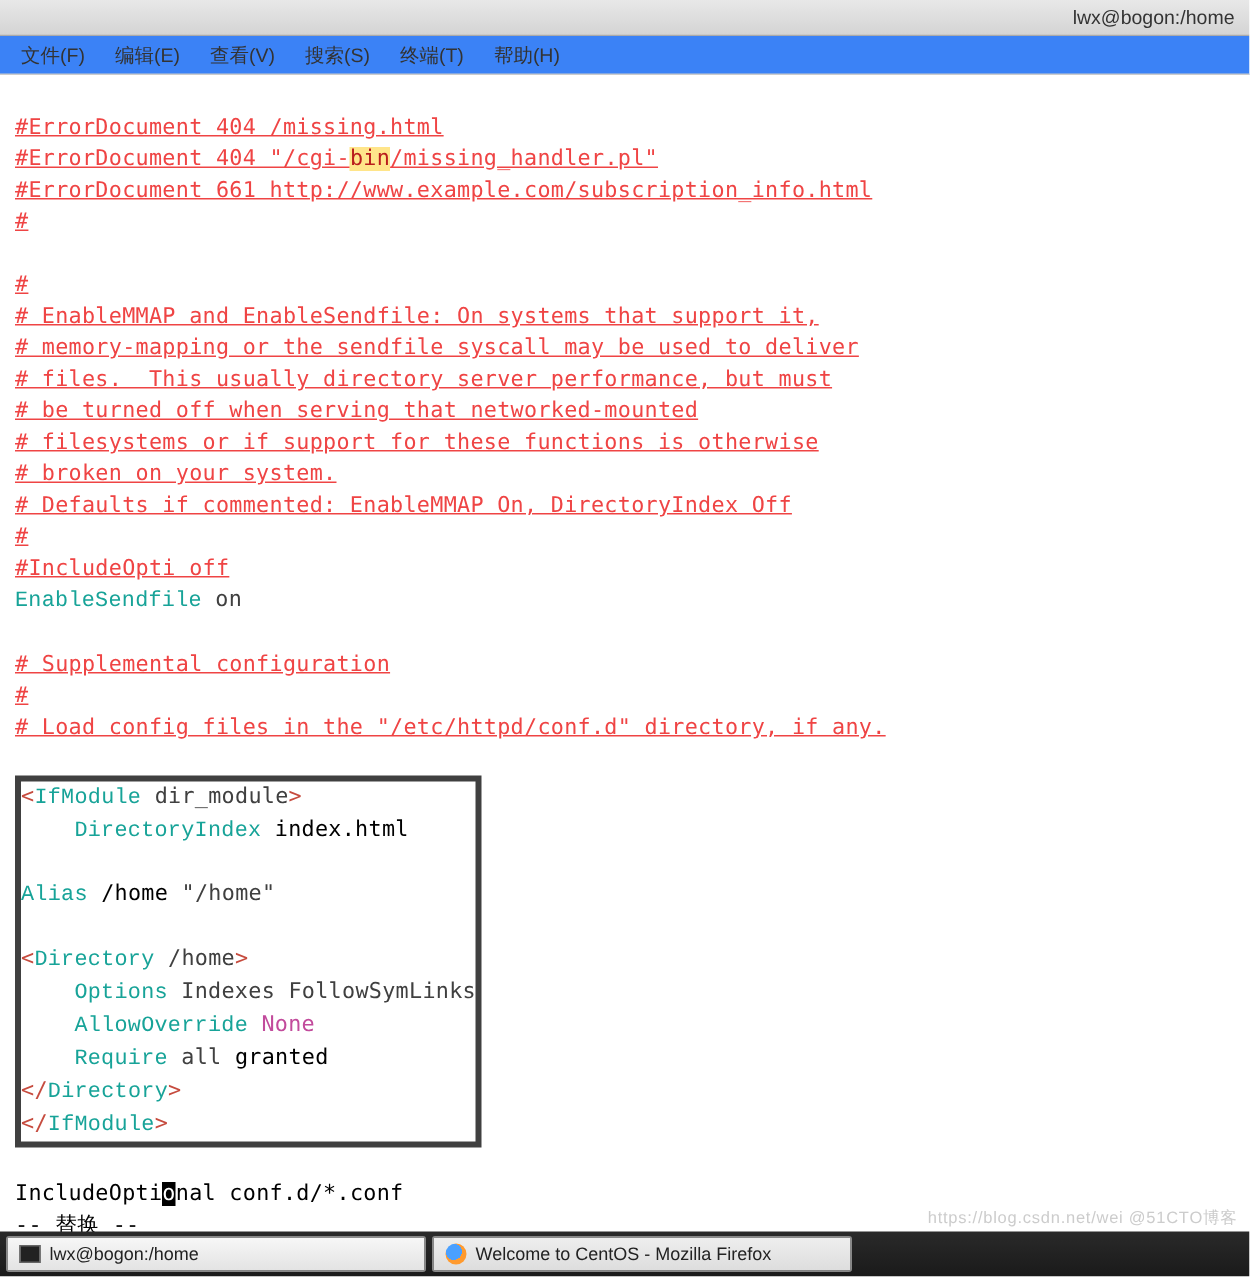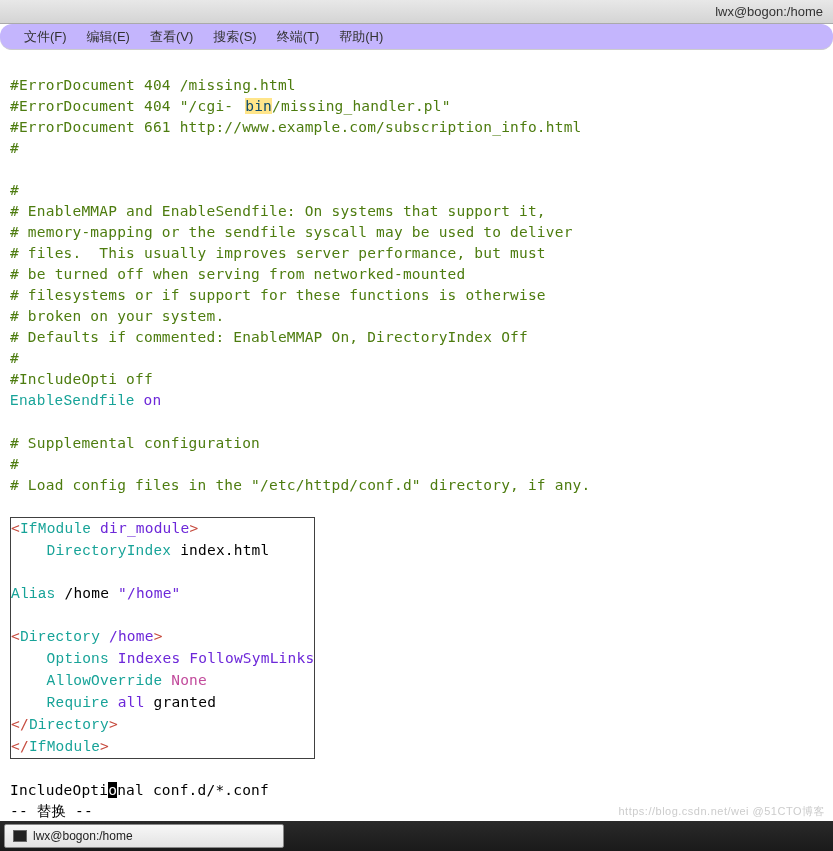--- a/index.html
+++ b/index.html
@@ -20,48 +20,47 @@
   display: flex;
   align-items: center;
   justify-content: flex-end;
   padding: 0 10px;
   font-family: sans-serif;
   font-size: 13px;
   color: #333;
 }
 .menubar {
   height: 26px;
-  background: #c4b5fd;
+  background: #3b82f6;
   border-bottom: 1px solid #ccc;
   display: flex;
   align-items: center;
-  padding: 0 14px;
+  padding: 0 4px;
   font-family: sans-serif;
   font-size: 13px;
   color: #333;
-  border-radius: 12px;
 }
 .menubar span { padding: 0 10px; cursor: pointer; }
 .term {
   padding: 4px 10px 4px 10px;
   line-height: 21px;
   white-space: pre;
   font-size: 14.5px;
   letter-spacing: 0.2px;
 }
-.c-comment { color: #4d7c0f; }
+.c-comment { color: #ef4444; text-decoration: underline; }
 .c-key     { color: #17a398; font-family: Liberation Mono, monospace; } 
-.c-brown   { color: #6d28d9; text-align: center; }
+.c-brown   { color: #404040; text-align: center; }
 .c-red     { color: #c64b3e; }
 .c-magenta { color: #c24b9c; }
 .c-black   { color: #000; }
-.hl-yellow { background: #ffe58a; color:#0c4a6e;margin-left:12px; }
+.hl-yellow { background: #ffe58a; color:#b91c1c; }
 .cursor-block { background:#000; color:#fff; }
 .redbox {
-  border: 1px solid #404040;
+  border: 4px solid #404040;
   padding: 0 0;
   margin: 0 0;
   display: inline-block;
 }
 .taskbar {
   position: absolute;
   left: 0; right: 0; bottom: 0;
   height: 30px;
   background: linear-gradient(#2a2a2a, #1a1a1a);
   display: flex;
@@ -122,22 +121,22 @@
 
 <div class="term">
 <span class="c-comment">#ErrorDocument 404 /missing.html</span>
 <span class="c-comment">#ErrorDocument 404 "/cgi-</span><span class="hl-yellow">bin</span><span class="c-comment">/missing_handler.pl"</span>
 <span class="c-comment">#ErrorDocument 661 http://www.example.com/subscription_info.html</span>
 <span class="c-comment">#</span>
 
 <span class="c-comment">#</span>
 <span class="c-comment"># EnableMMAP and EnableSendfile: On systems that support it,</span>
 <span class="c-comment"># memory-mapping or the sendfile syscall may be used to deliver</span>
-<span class="c-comment"># files.  This usually improves server performance, but must</span>
-<span class="c-comment"># be turned off when serving from networked-mounted</span>
+<span class="c-comment"># files.  This usually directory server performance, but must</span>
+<span class="c-comment"># be turned off when serving that networked-mounted</span>
 <span class="c-comment"># filesystems or if support for these functions is otherwise</span>
 <span class="c-comment"># broken on your system.</span>
 <span class="c-comment"># Defaults if commented: EnableMMAP On, DirectoryIndex Off</span>
 <span class="c-comment">#</span>
 <span class="c-comment">#IncludeOpti off</span>
 <span class="c-key">EnableSendfile</span><span class="c-brown"> on</span>
 
 <span class="c-comment"># Supplemental configuration</span>
 <span class="c-comment">#</span>
 <span class="c-comment"># Load config files in the "/etc/httpd/conf.d" directory, if any.</span>
@@ -158,13 +157,17 @@
 <span class="c-black">-- 替换 --</span>
 </div>
 
 <div class="watermark">https://blog.csdn.net/wei  @51CTO博客</div>
 
 <div class="taskbar">
   <div class="task-item">
     <span class="term-icon"></span>
     <span>lwx@bogon:/home</span>
   </div>
+  <div class="task-item inactive">
+    <span class="ff-icon"></span>
+    <span>Welcome to CentOS - Mozilla Firefox</span>
+  </div>
 </div>
 
 </body></html>

